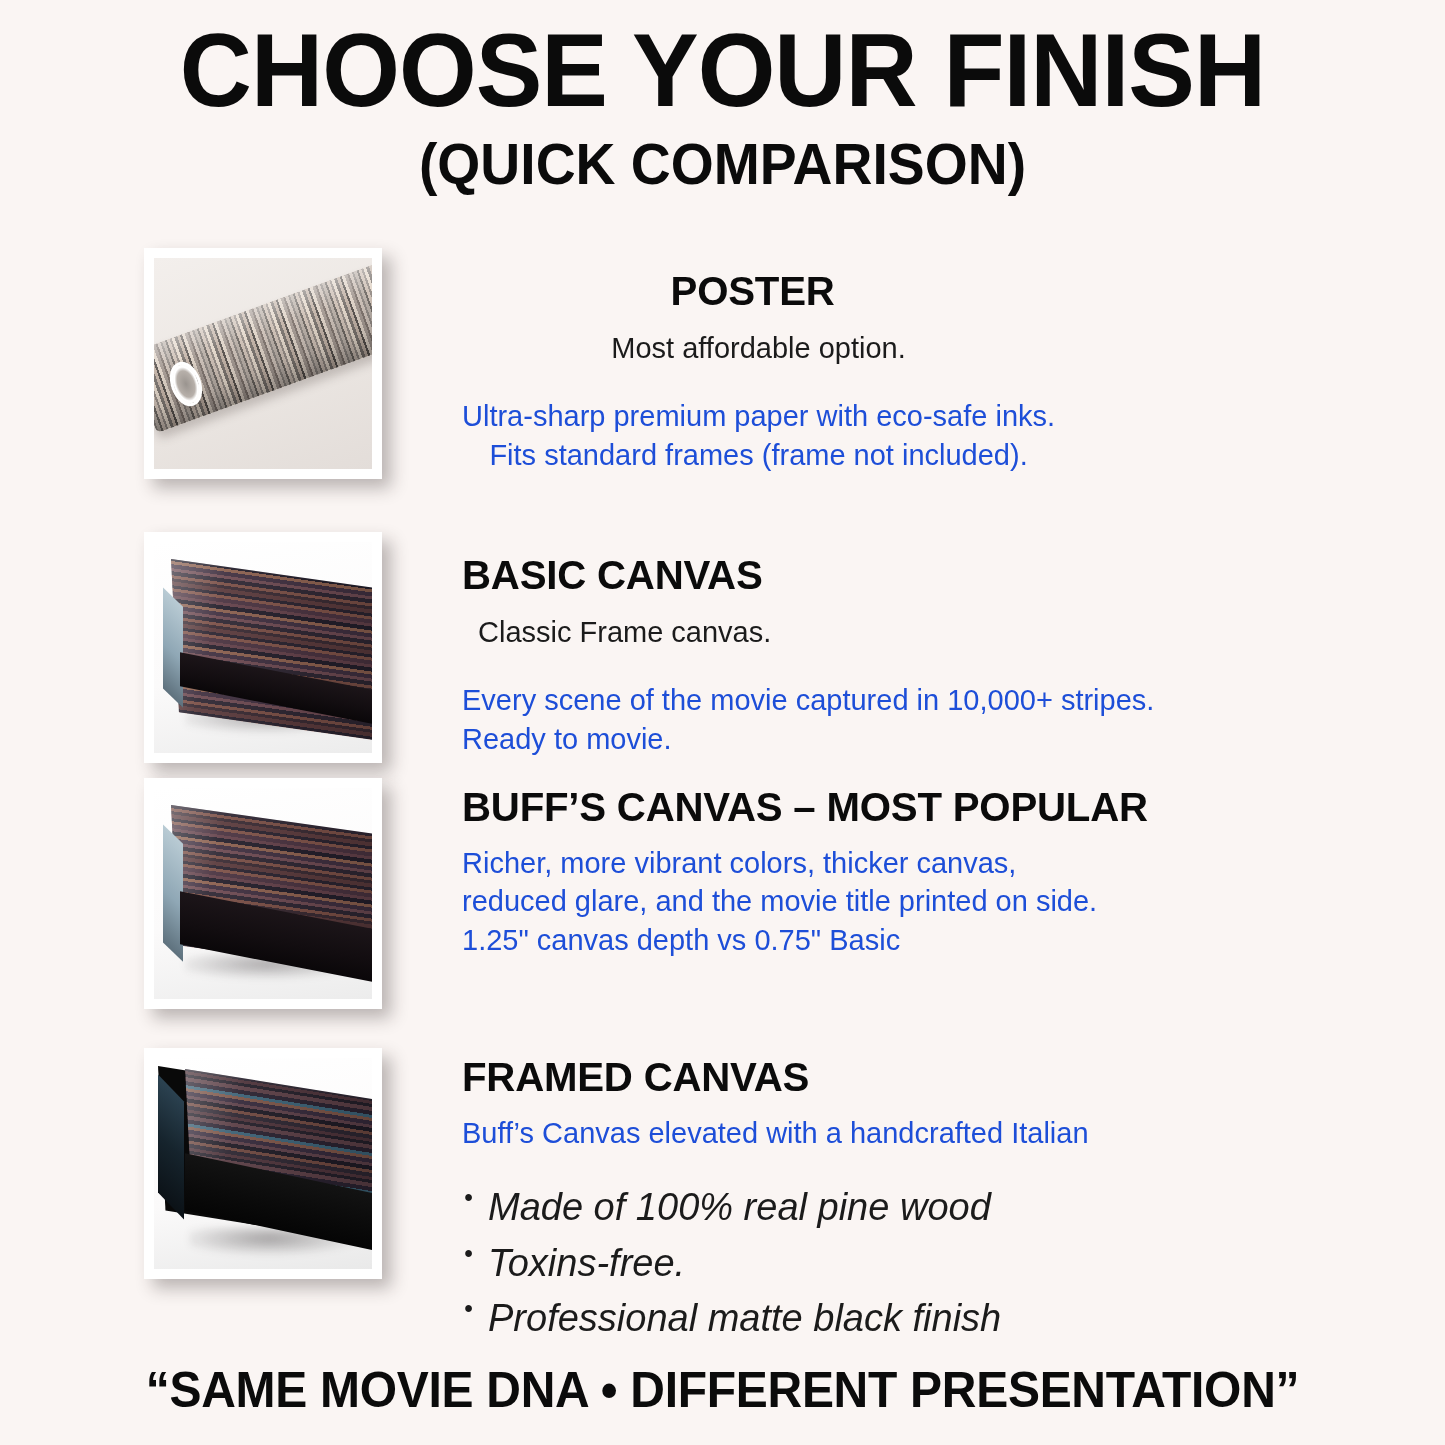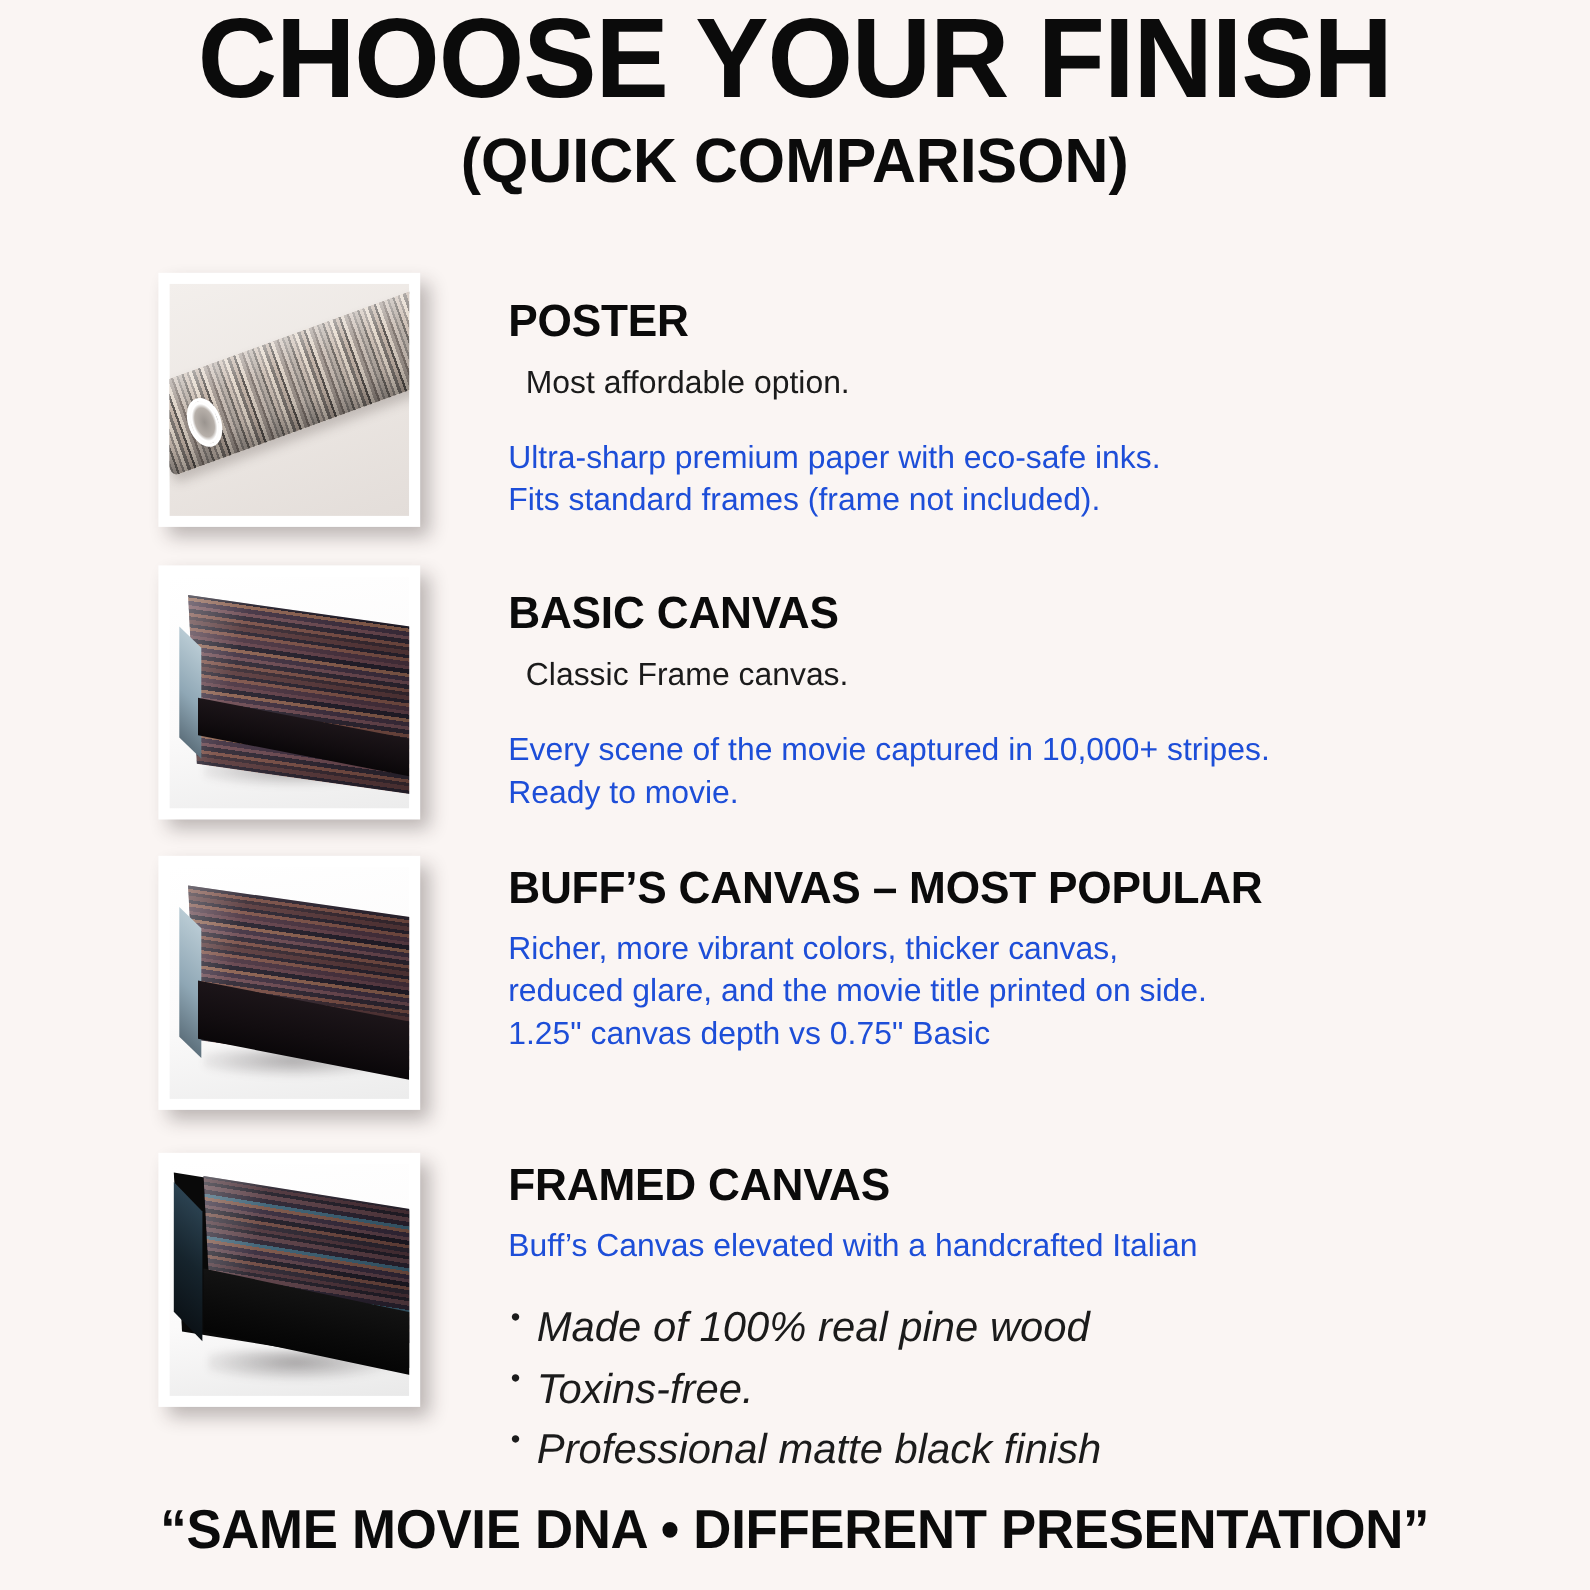--- a/index.html
+++ b/index.html
@@ -13,20 +13,21 @@
     font-family: "Liberation Sans", sans-serif;
     color: #111111;
     overflow: hidden;
     position: relative;
   }
 
   
   .header {
     width: 100%;
     text-align: center;
+    padding-top: 18px;
     box-sizing: border-box;
   }
   .main-title {
     font-size: 103px;
     font-weight: 700;
     letter-spacing: -1px;
     line-height: 1.02;
     margin: 0;
     color: #0b0b0b;
     transform: scaleX(0.97);
@@ -49,22 +50,22 @@
     left: 0;
     width: 1445px;
   }
   .row {
     display: flex;
     align-items: flex-start;
     position: absolute;
     left: 0;
     width: 1445px;
   }
-  .row-0 { top: 0px; }
-  .row-1 { top: 266px; }
+  .row-0 { top: 0px; text-align: center; }
+  .row-1 { top: 284px; }
   .row-2 { top: 530px; }
   .row-3 { top: 800px; }
 
   
   .photo-card {
     width: 238px;
     height: 231px;
     margin-left: 144px;
     background: #ffffff;
     padding: 10px;

